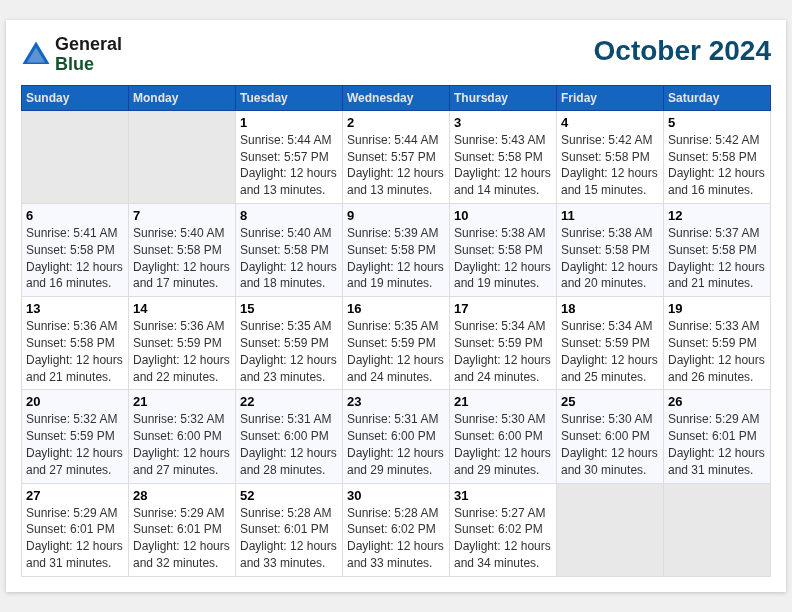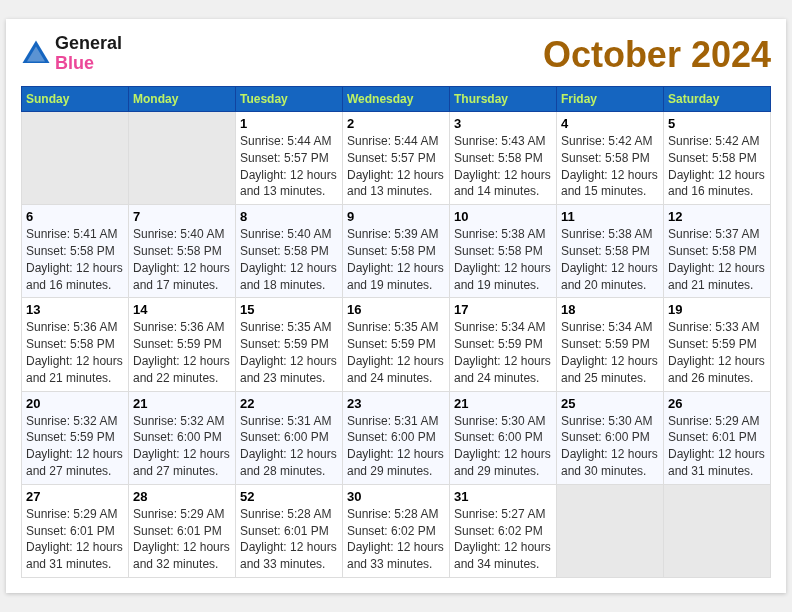--- a/index.html
+++ b/index.html
@@ -29,46 +29,46 @@
       display: flex;
       align-items: center;
     }
     .logo-text {
       font-size: 18px;
       font-weight: bold;
       color: #1a1a1a;
       line-height: 1.1;
     }
     .logo-text .general { display: block; }
-    .logo-text .blue { color: #ec4899; display: block; }
+    .logo-text .blue { color: #14532d; display: block; }
     .logo-icon {
       width: 30px;
       height: 30px;
       margin-right: 4px;
     }
     .title-block {
       text-align: right;
     }
     .month-title {
-      font-size: 36px;
+      font-size: 28px;
       font-weight: bold;
-      color: #a16207;
+      color: #0c4a6e;
     }
     .subtitle {
       font-size: 16px;
       color: #444;
     }
     .calendar-table {
       width: 100%;
       border-collapse: collapse;
       font-size: 11px;
     }
     .calendar-table th {
       background-color: #1565c0;
-      color: #bef264;
+      color: #e5e5e5;
       padding: 5px 4px;
       text-align: left;
       font-size: 12px;
       font-weight: bold;
       border: 1px solid #1044a0;
     }
     .calendar-table td {
       vertical-align: top;
       border: 1px solid #ddd;
       padding: 4px;

